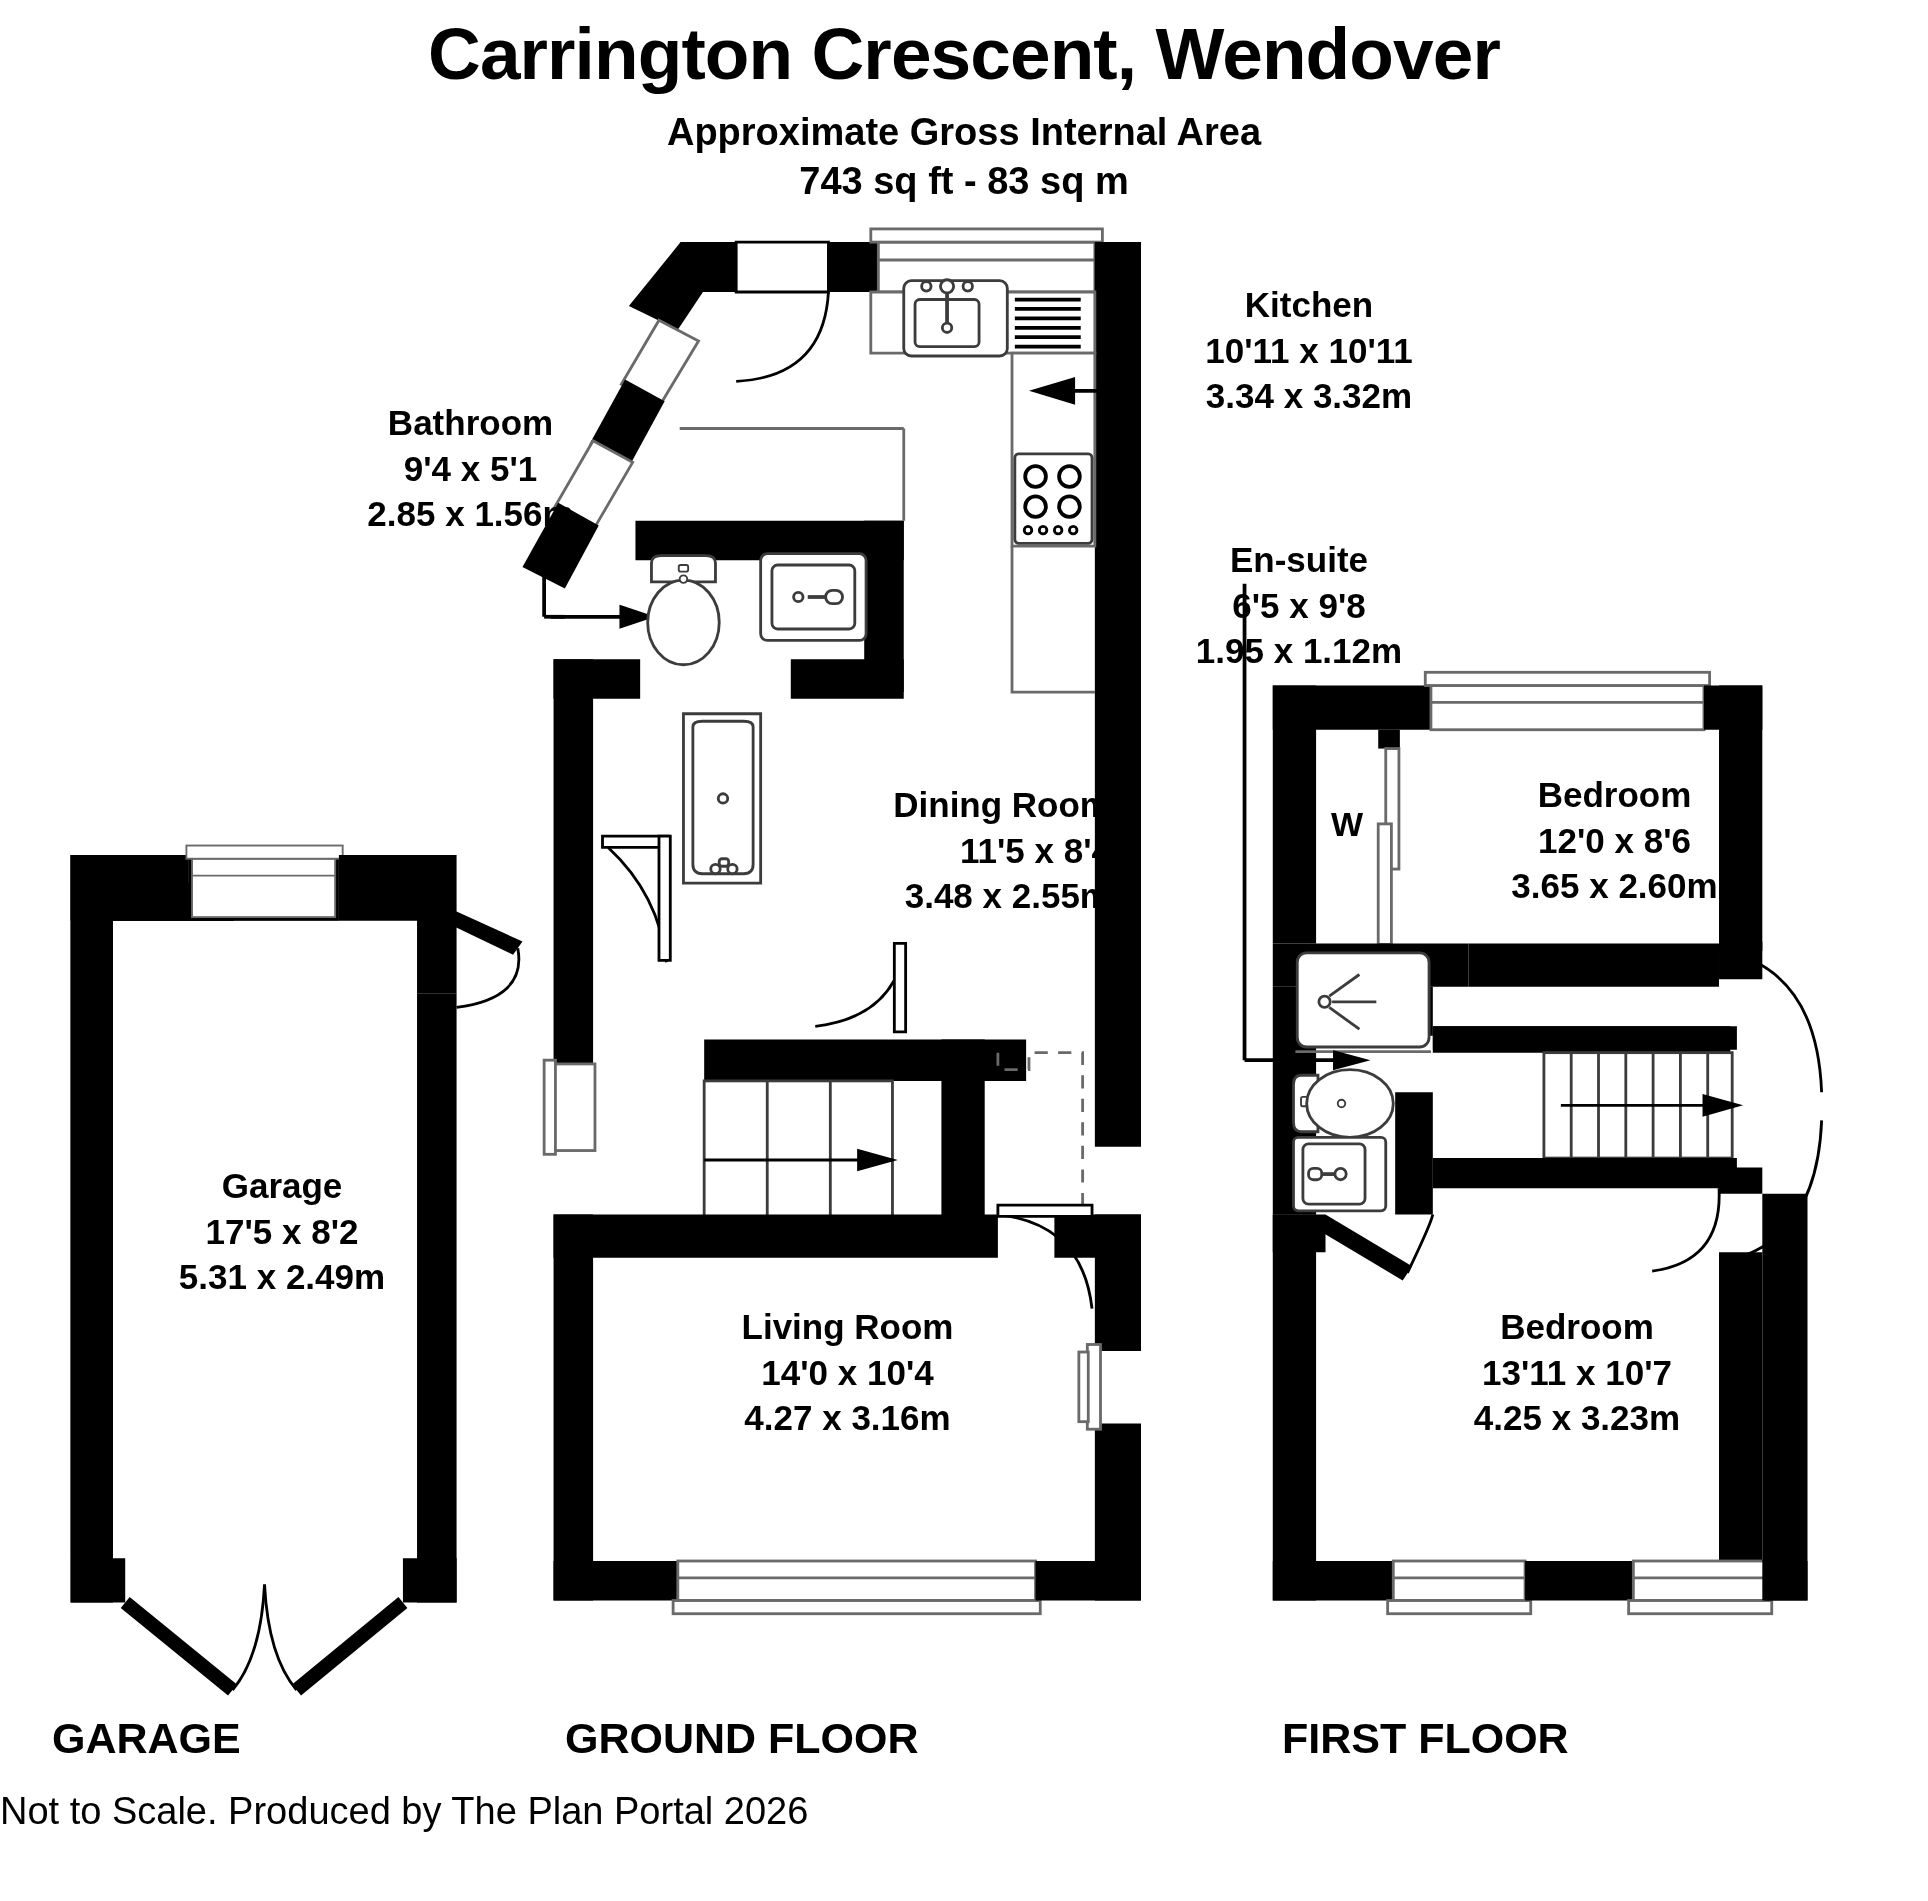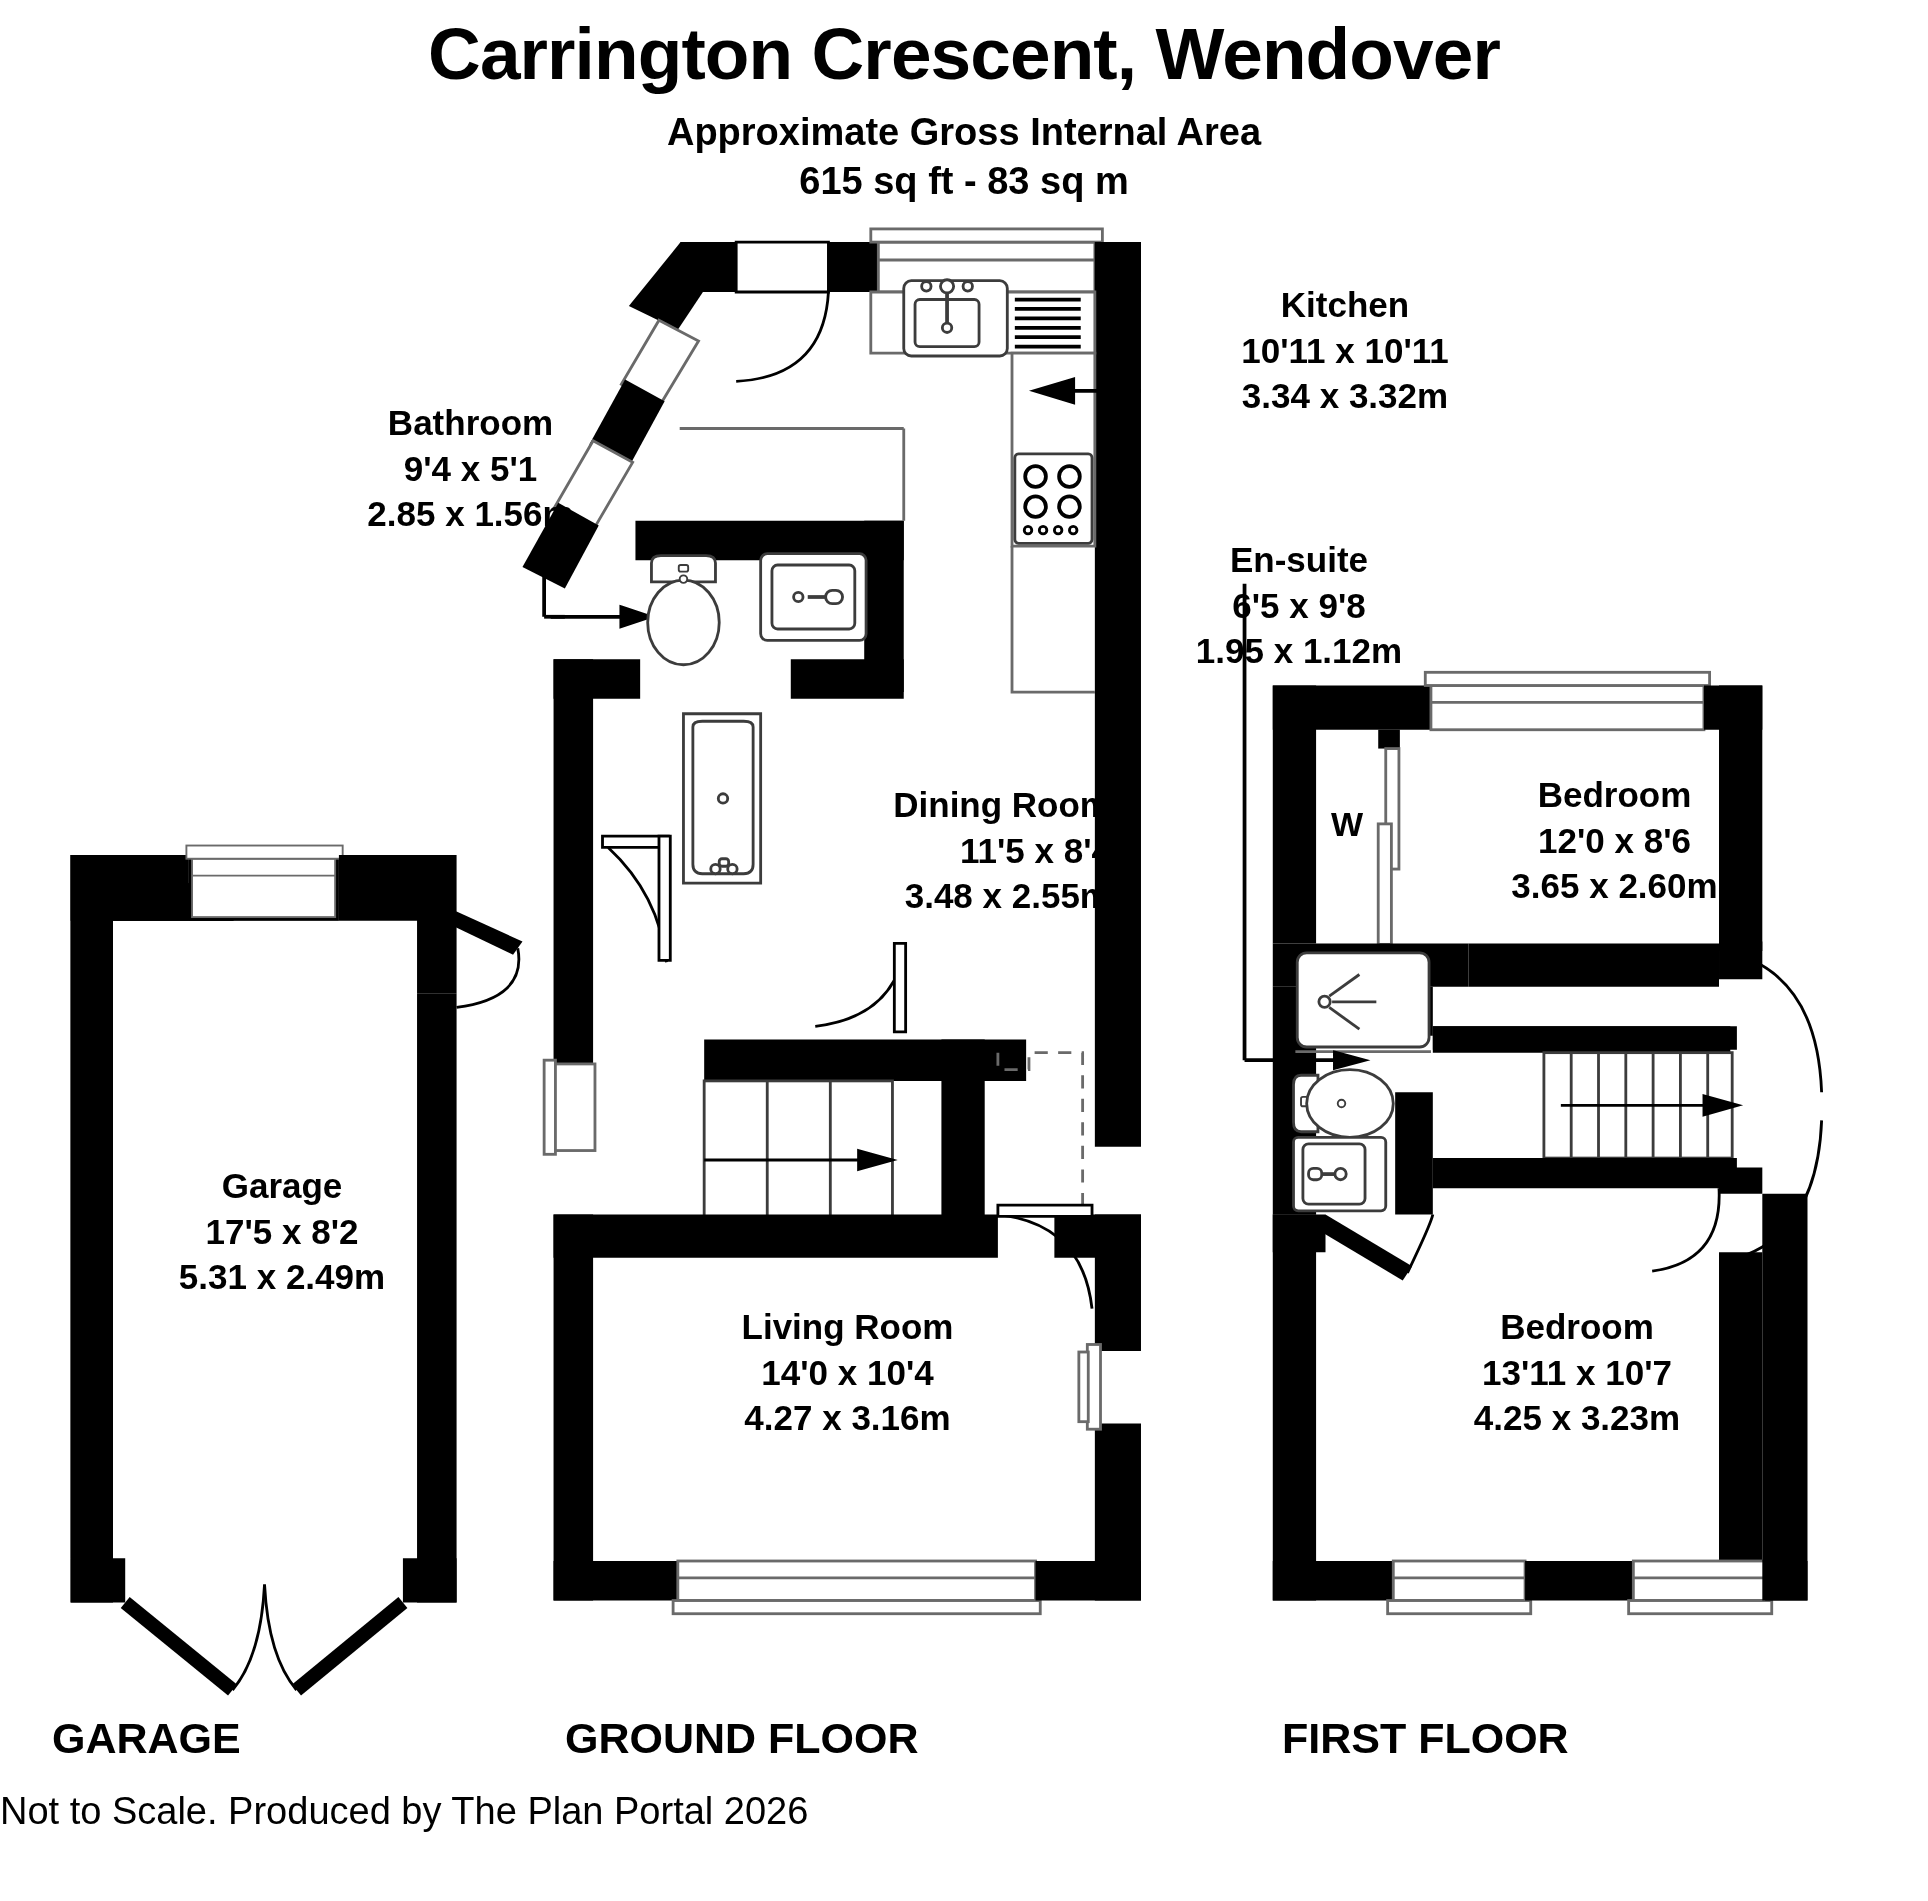--- a/index.html
+++ b/index.html
@@ -80,21 +80,21 @@
     top: 0;
   }
 </style>
 </head>
 <body>
 
 <div id="page">
 
   <div class="hdr" id="title">Carrington Crescent, Wendover</div>
   <div class="hdr" id="sub1">Approximate Gross Internal Area</div>
-  <div class="hdr" id="sub2">615 sq ft - 83 sq m</div>
+  <div class="hdr" id="sub2">743 sq ft - 83 sq m</div>
 
   <svg class="plan" width="1928" height="1901" viewBox="0 0 2048 2019">
 
     <g>
 
       <path fill="#000000" stroke="none" d="M 75 908
            L 75 1702
            L 120 1702
            L 120 978
            L 248 978
@@ -377,21 +377,21 @@
       <path d="M 1140 403 L 1100 415 L 1140 427 Z"></path>
 
       <line x1="578" y1="575" x2="578" y2="655"></line>
       <line x1="578" y1="655" x2="600" y2="655"></line>
 
       <line x1="1322" y1="620" x2="1322" y2="1126"></line>
       <line x1="1322" y1="1126" x2="1385" y2="1126"></line>
     </g>
   </svg>
 
-  <div class="room-label" style="left:1204px; top:282px; width:282px;">
+  <div class="room-label" style="left:1168px; top:282px; width:282px;">
     <span class="nm">Kitchen</span>
     <span class="d1">10'11 x 10'11</span>
     <span class="d2">3.34 x 3.32m</span>
   </div>
 
   <div class="room-label" style="left:320px; top:400px; width:301px;">
     <span class="nm">Bathroom</span>
     <span class="d1">9'4 x 5'1</span>
     <span class="d2">2.85 x 1.56m</span>
   </div>

